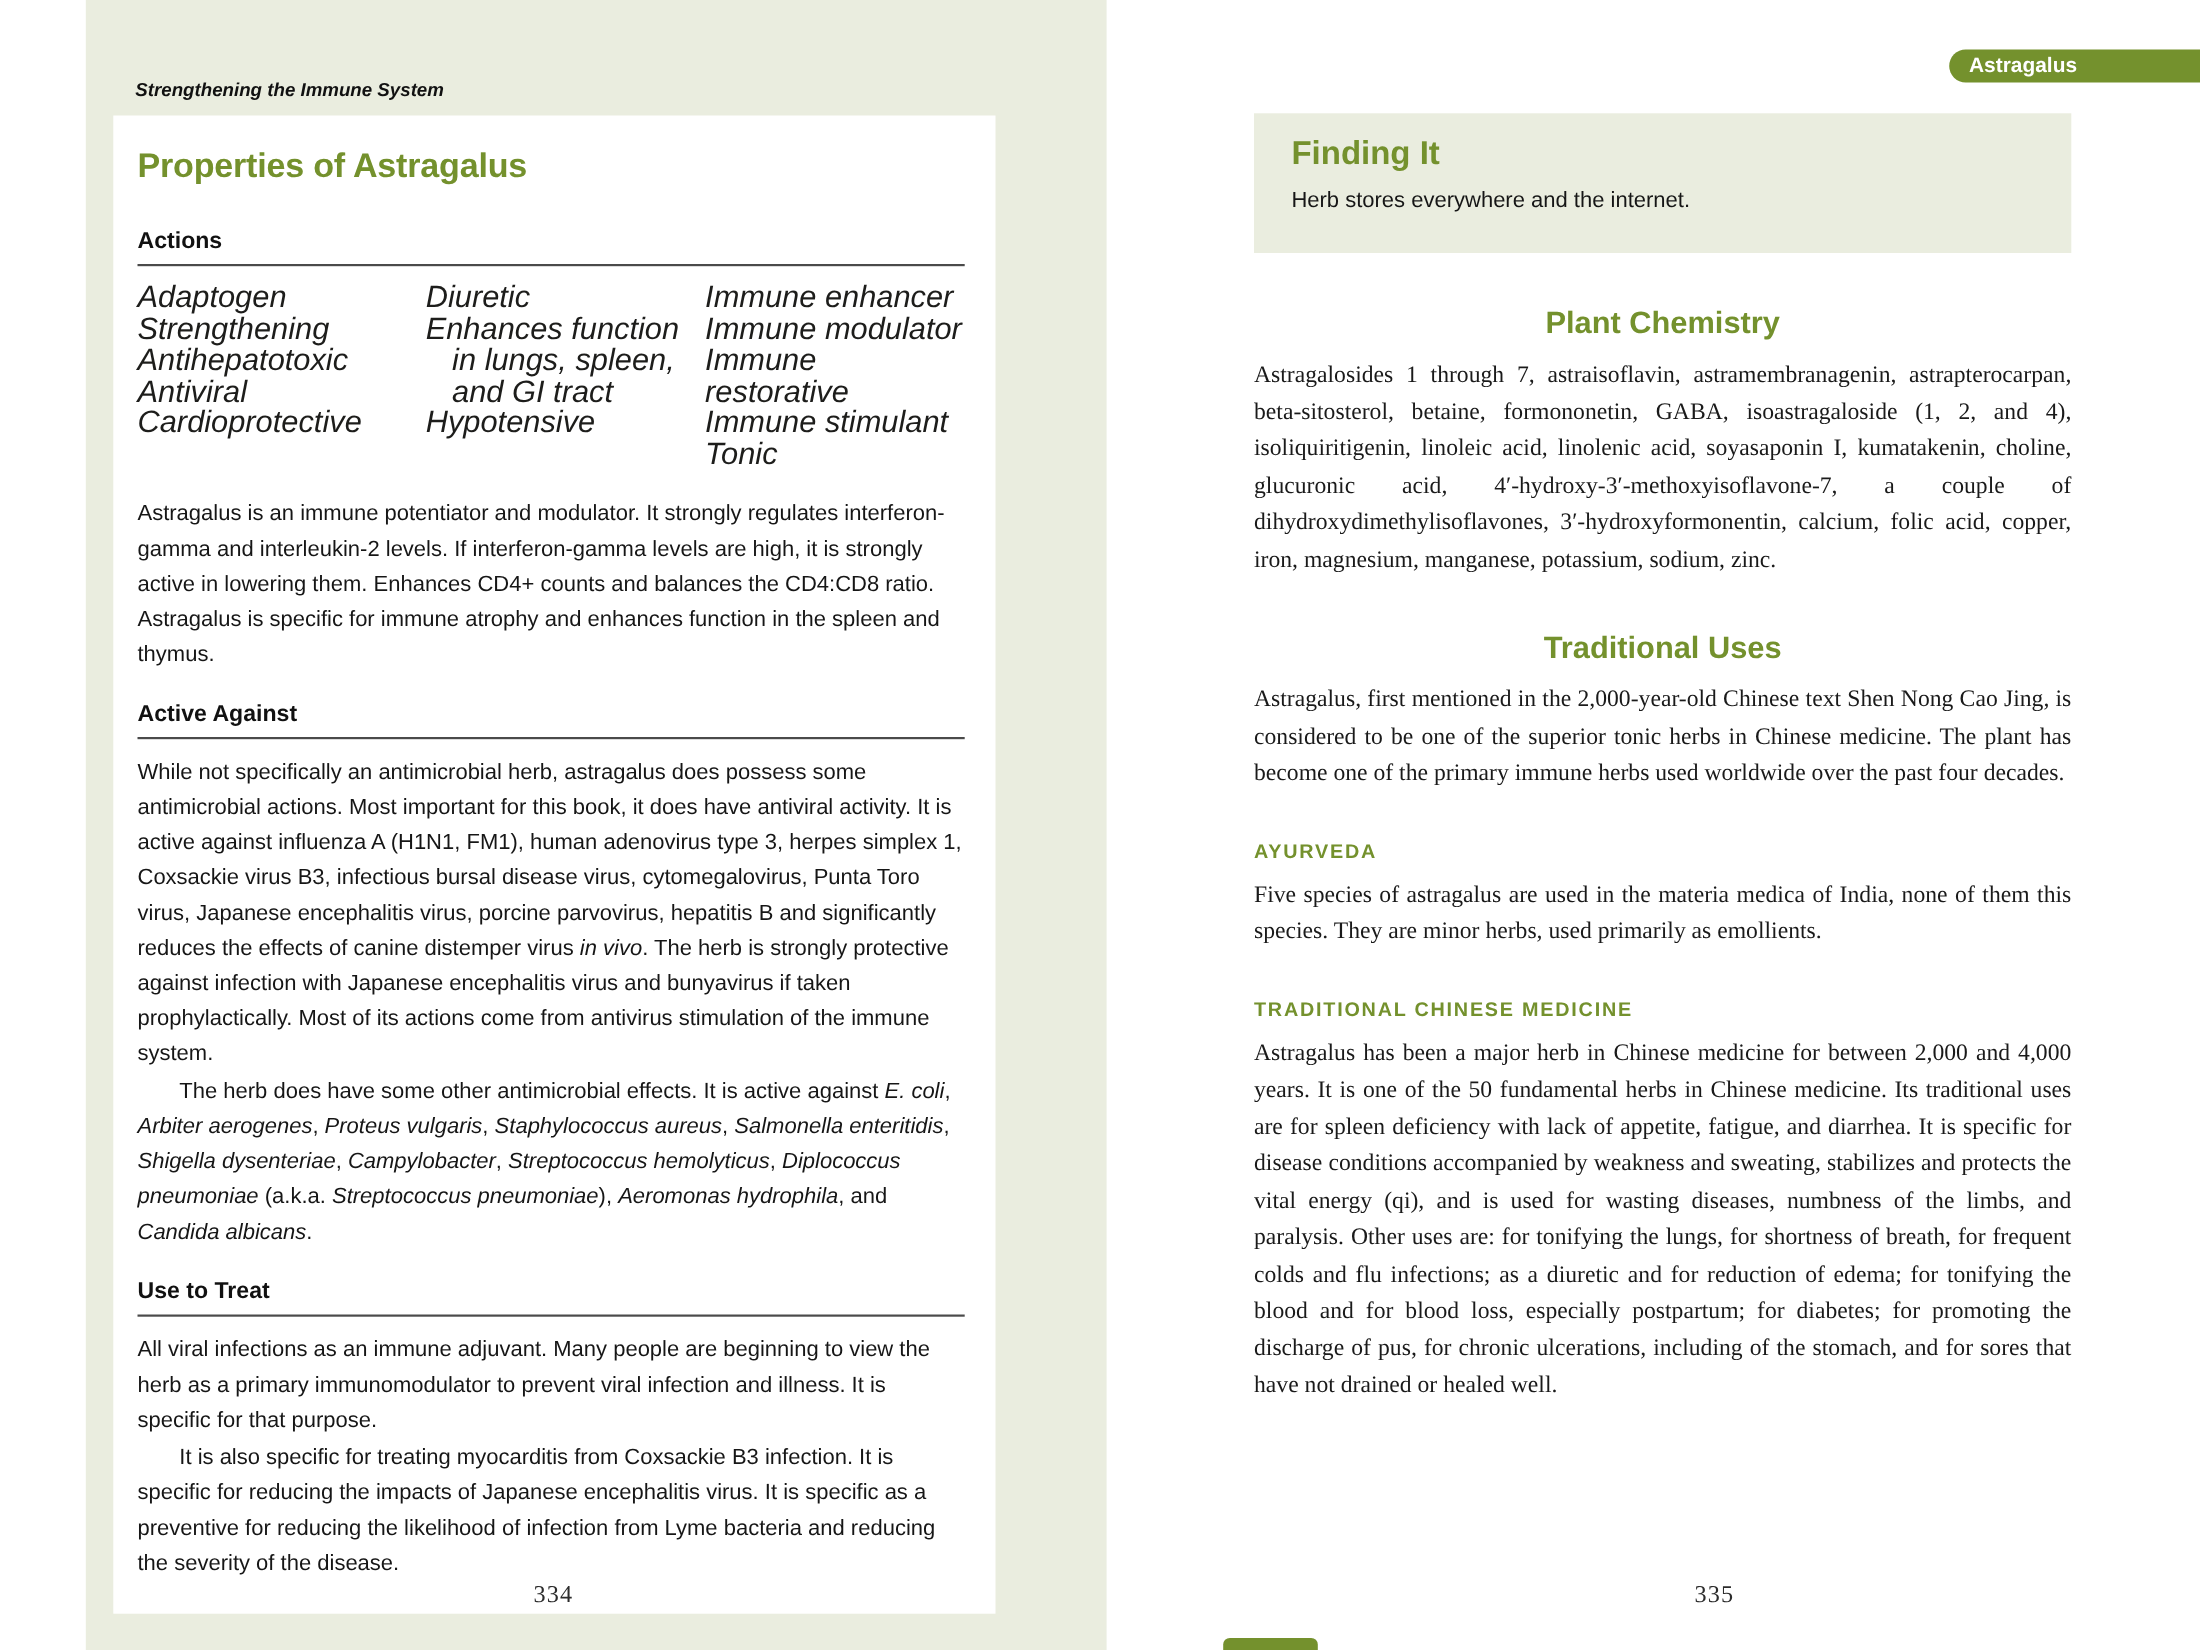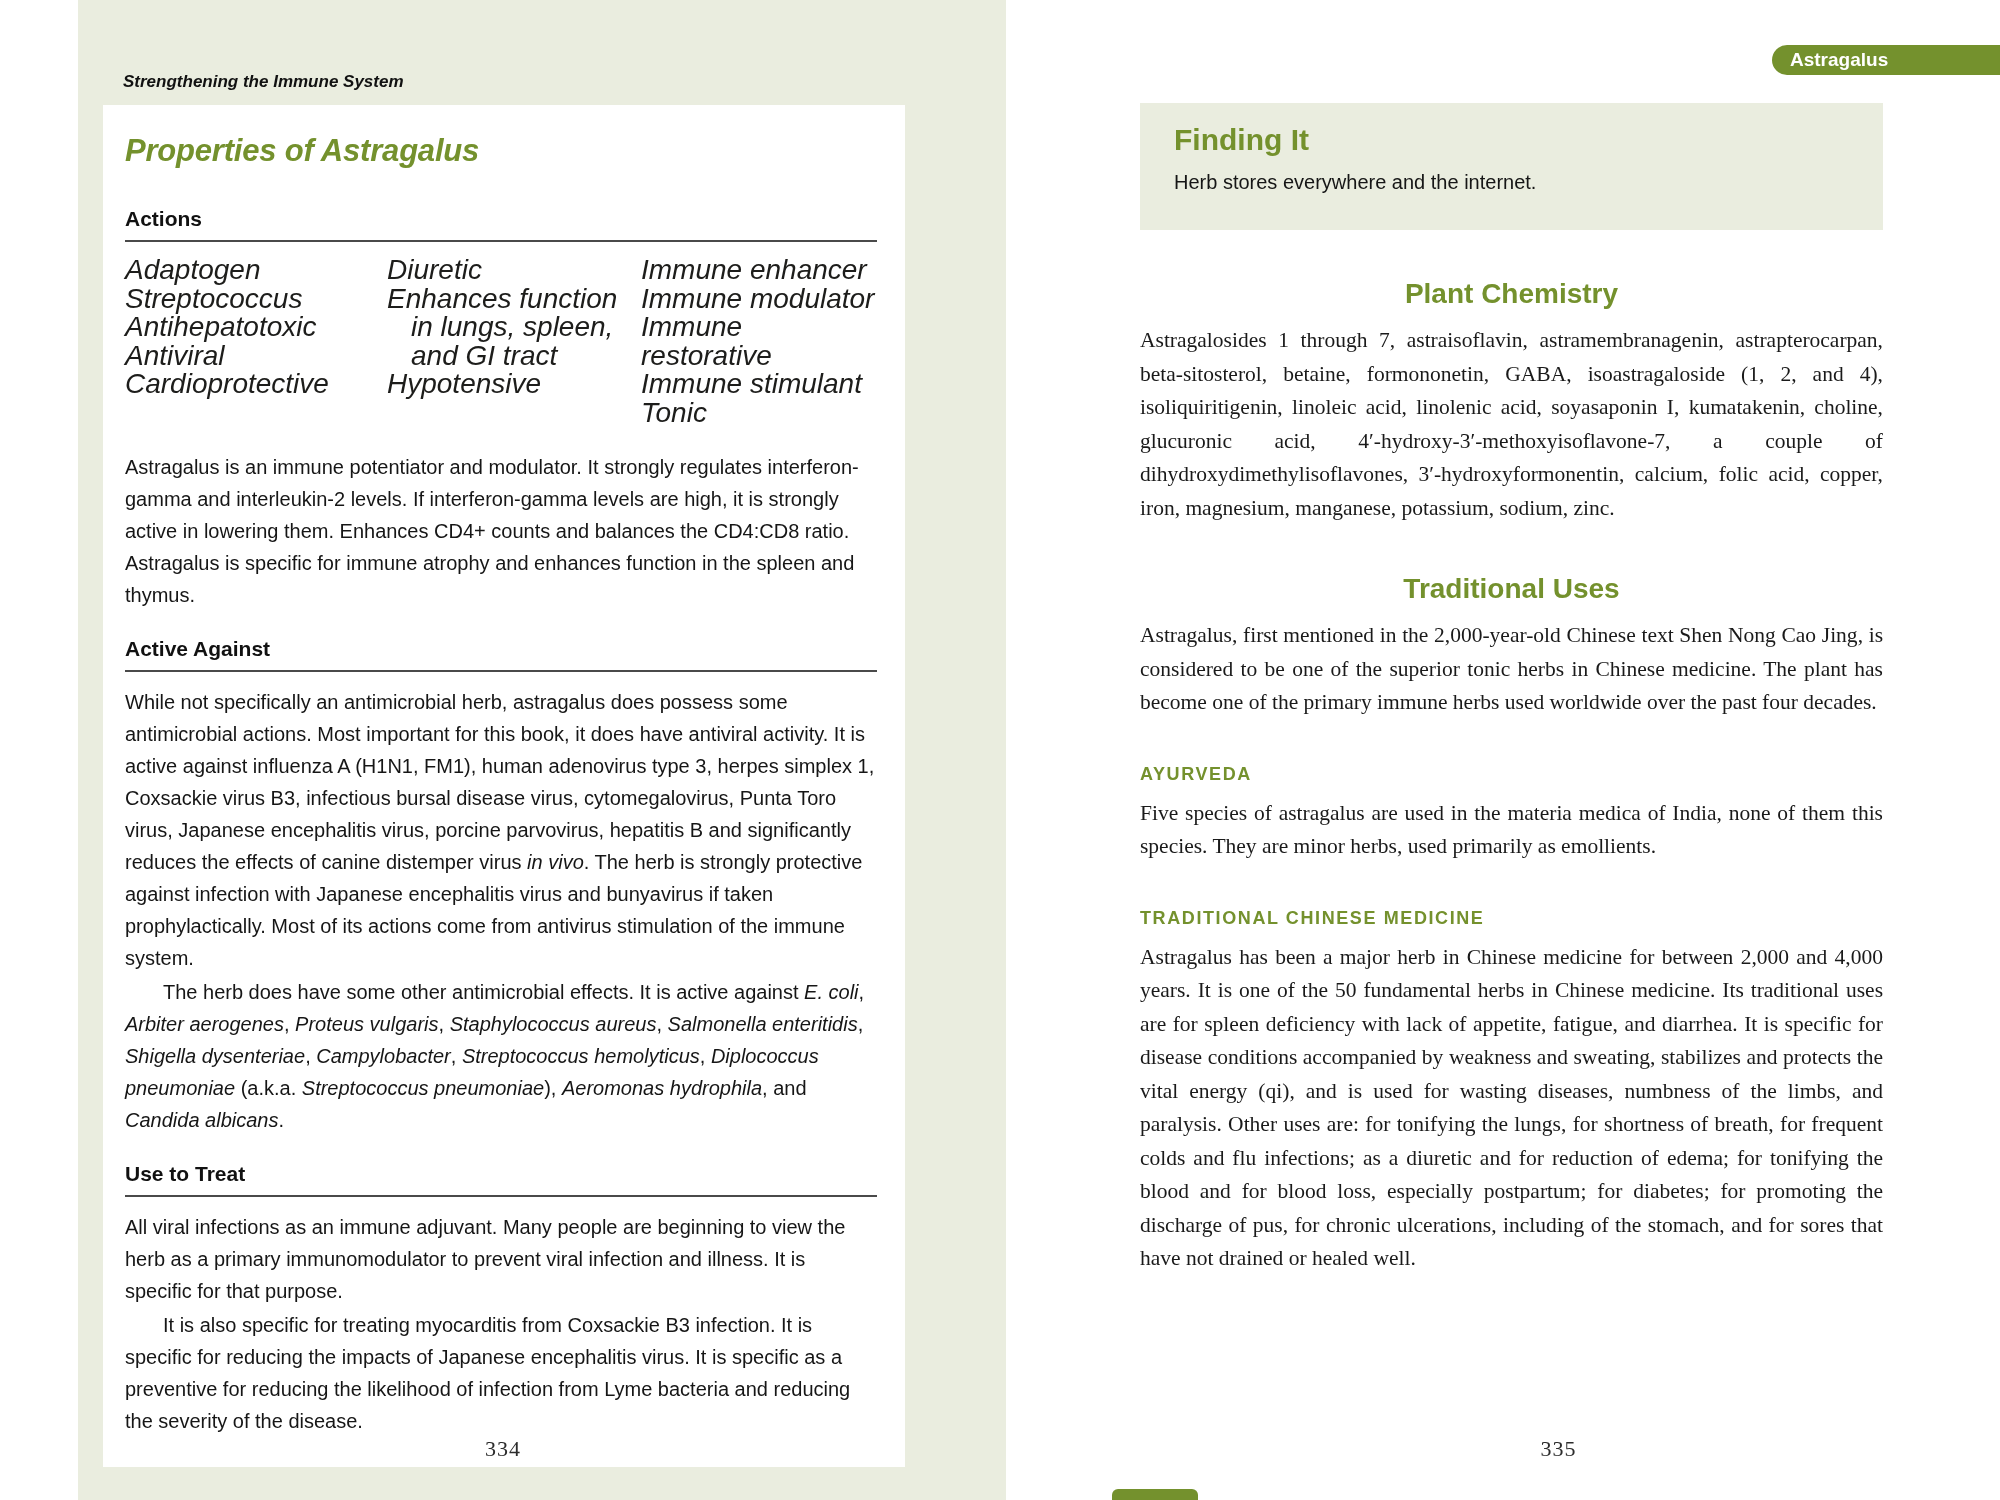--- a/index.html
+++ b/index.html
@@ -23,21 +23,21 @@
   .running-head{
     position:absolute;left:123px;top:48px;
     font-size:17px;font-weight:bold;font-style:italic;color:#111;margin-top:24px;
   }
   .props-box{
     position:absolute;left:103px;top:105px;width:802px;min-height:1295px;
     background:#ffffff;padding:22px 28px 28px 22px;
   }
   .props-title{
     color:var(--accent);font-size:31px;font-weight:bold;
-    margin:6px 0 38px 0;letter-spacing:-0.2px;font-style:italic;
+    margin:6px 0 38px 0;letter-spacing:-0.2px;
   }
   .sec-head{
     font-size:21px;font-weight:bold;color:#111;
     border-bottom:2px solid #4a4a4a;
     padding-bottom:9px;margin:26px 0 14px 0;
   }
   .sec-head.first{margin-top:16px;}
   .actions-cols{display:flex;margin:4px 0 24px 0;}
   .actions-cols ul{list-style:none;font-size:28px;line-height:28.5px;font-style:italic;}
   .acol-1{width:262px;}
@@ -98,21 +98,21 @@
 <div class="running-head">Strengthening the Immune System</div>
 
 <div class="props-box">
   <h1 class="props-title">Properties of Astragalus</h1>
 
   <section>
     <h2 class="sec-head first">Actions</h2>
     <div class="actions-cols">
       <ul class="acol-1">
         <li>Adaptogen</li>
-        <li>Streptococcus</li>
+        <li>Strengthening</li>
         <li>Antihepatotoxic</li>
         <li>Antiviral</li>
         <li>Cardioprotective</li>
       </ul>
       <ul class="acol-2">
         <li>Diuretic</li>
         <li>Enhances function in lungs, spleen, and GI tract</li>
         <li>Hypotensive</li>
       </ul>
       <ul class="acol-3">

